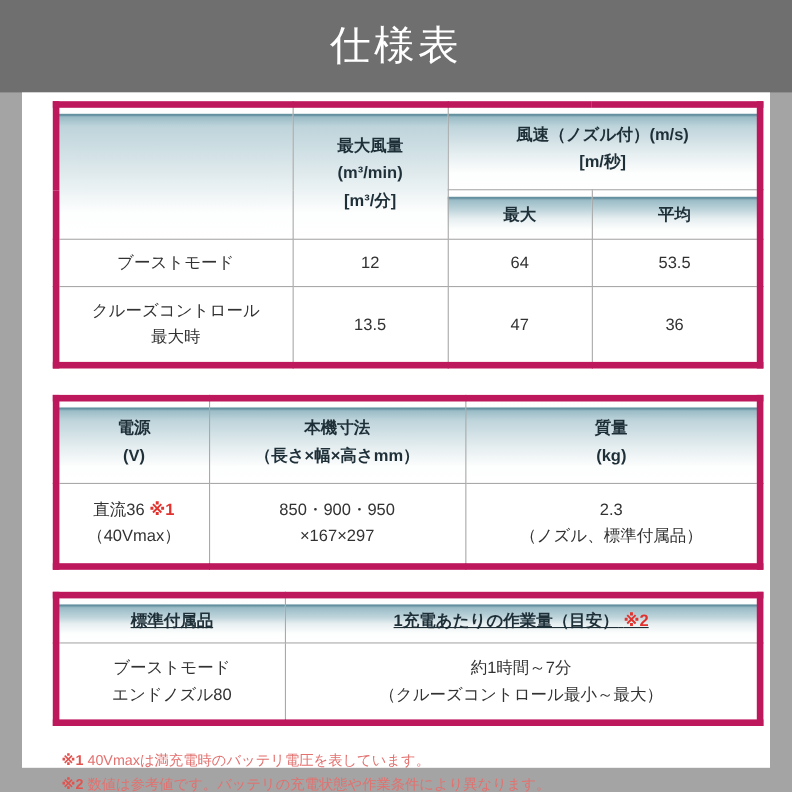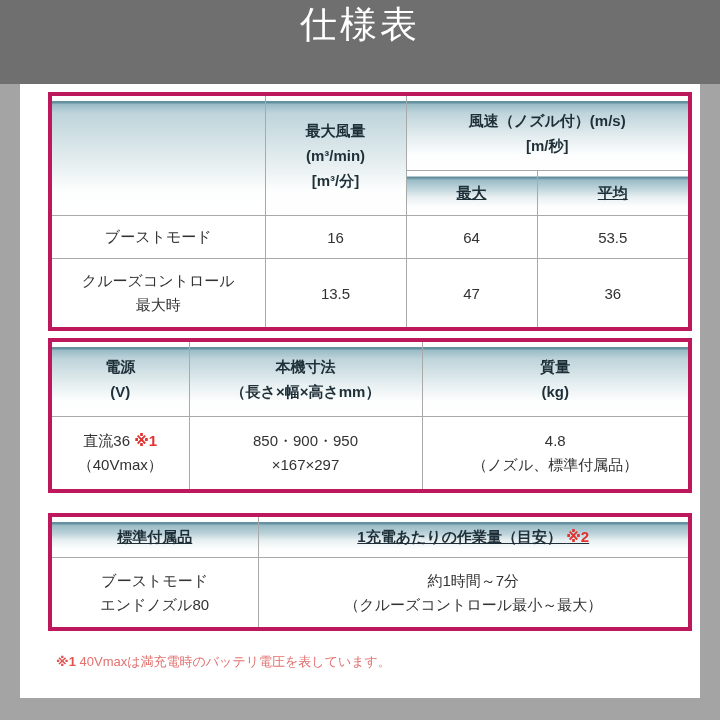--- a/index.html
+++ b/index.html
@@ -6,38 +6,38 @@
   body {
     width:720px; height:720px; overflow:hidden; position:relative;
     background:#a4a4a4;
     font-family:"Liberation Sans","DejaVu Sans",sans-serif;
   }
 
   
   .title-band {
     position:absolute; left:0; top:0; width:720px; height:84px;
     background:#6f6f6f;
-    display:flex; justify-content:center;
+    display:flex; align-items:center; justify-content:center;
   }
   .title-band h1 {
     margin:0; color:#ffffff; font-size:37px; font-weight:normal;
     letter-spacing:3px;
   }
 
   
   .panel {
     position:absolute; left:20px; top:84px; width:680px; height:614px;
     background:#ffffff;
     box-sizing:border-box; padding:0 0 0 28px;
   }
 
   
   table.spec {
     border-collapse:collapse; table-layout:fixed; width:640px;
-    border:4px solid #be185d;
+    border:6px solid #be185d;
   }
   table.spec th, table.spec td {
     border:1px solid #a9a9a9;
     padding:0; text-align:center; vertical-align:middle;
     font-size:15px;
   }
   table.spec th { color:#1e2f38; font-weight:bold; }
   table.spec td { color:#323232; }
 
   
@@ -46,26 +46,26 @@
       #ffffff 0px, #fdfdfd 5px,
       #64909f 5px, #64909f 7px,
       #98bac5 8px, #bed4db 17px,
       #e7eff1 58%, #fdfefe 80%, #ffffff 100%);
   }
 
   .l { display:block; line-height:24px; }
   th .l { line-height:25px; }
 
   #t1 { margin-top:8px; }
-  #t1 tr.hrow-sub th { height:44px;text-decoration:underline; }
+  #t1 tr.hrow-sub th { height:44px; }
   #t1 tr.drow1 td { height:42px; }
   #t1 tr.drow2 td { height:68px; }
   #t1 tr.hrow-top th { height:74px; }
 
-  #t2 { margin-top:7px; }
+  #t2 { margin-top:24px; }
   #t2 tr.hrow th { height:74px; }
   #t2 tr.drow td { height:72px; }
 
   #t3 { margin-top:20px; }
   #t3 tr.hrow th { height:40px;text-decoration:underline; }
   #t3 tr.drow td { height:69px; }
 
   .mk { color:#e2322e; font-weight:bold; }
 
   
@@ -104,21 +104,21 @@
           <span class="l">風速（ノズル付）(m/s)</span>
           <span class="l">[m/秒]</span>
         </th>
       </tr>
       <tr class="hrow-sub">
         <th class="hgrad">最大</th>
         <th class="hgrad">平均</th>
       </tr>
       <tr class="drow1">
         <td>ブーストモード</td>
-        <td>16</td>
+        <td>12</td>
         <td>64</td>
         <td>53.5</td>
       </tr>
       <tr class="drow2">
         <td>
           <span class="l">クルーズコントロール</span>
           <span class="l">最大時</span>
         </td>
         <td>13.5</td>
         <td>47</td>
@@ -154,21 +154,21 @@
             <span>直流36</span>
             <span class="mk">※1</span>
           </span>
           <span class="l">（40Vmax）</span>
         </td>
         <td>
           <span class="l">850・900・950</span>
           <span class="l">×167×297</span>
         </td>
         <td>
-          <span class="l">4.8</span>
+          <span class="l">2.3</span>
           <span class="l">（ノズル、標準付属品）</span>
         </td>
       </tr>
     </tbody>
   </table>
 
   <table class="spec" id="t3">
     <colgroup>
       <col style="width:208px">
         <col style="width:432px">
@@ -192,15 +192,19 @@
         </td>
       </tr>
     </tbody>
   </table>
 
   <div class="notes">
     <p class="note">
       <span class="nmark">※1</span>
       <span>40Vmaxは満充電時のバッテリ電圧を表しています。</span>
     </p>
+    <p class="note">
+      <span class="nmark">※2</span>
+      <span>数値は参考値です。バッテリの充電状態や作業条件により異なります。</span>
+    </p>
   </div>
 
 </div>
 
 </body></html>

